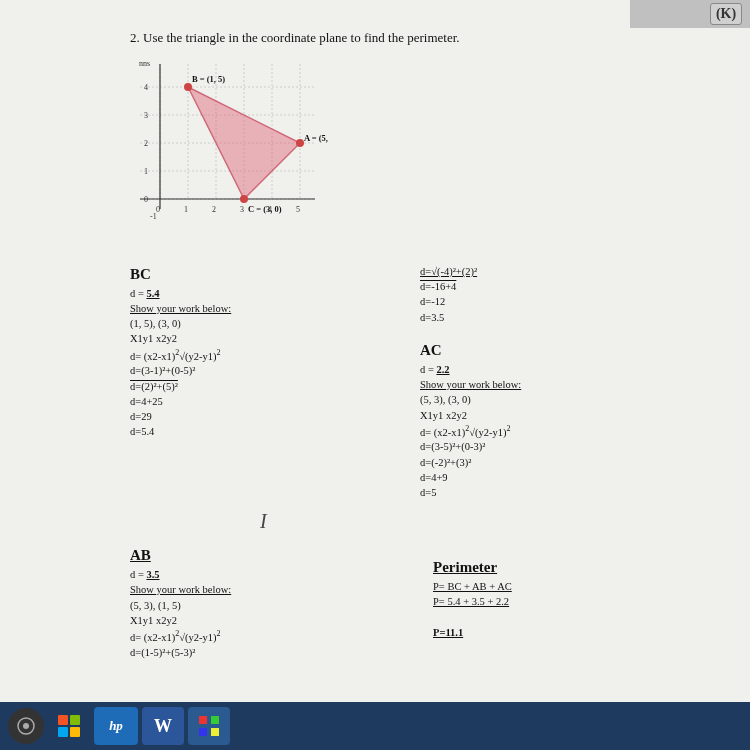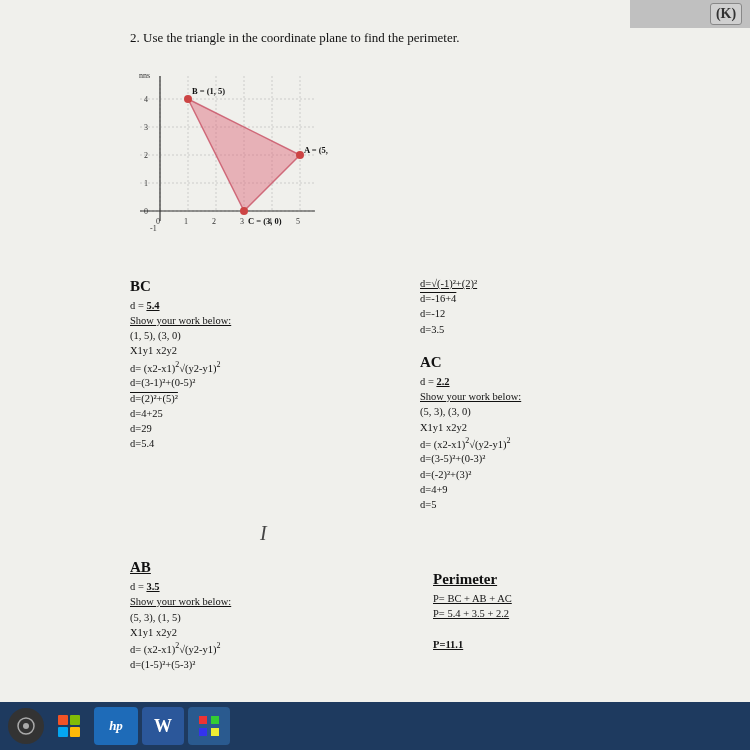--- a/index.html
+++ b/index.html
@@ -127,21 +127,21 @@
       left: 130px;
       width: 580px;
       font-size: 11px;
       color: #111;
     }
 
     
     .problem-title {
       font-size: 13px;
       font-weight: normal;
-      margin-bottom: 20px;
+      margin-bottom: 8px;
       color: #111;
     }
 
     
     .coord-area {
       position: relative;
       width: 230px;
       height: 200px;
       margin-bottom: 10px;
     }
@@ -320,21 +320,21 @@
           <span>d=29</span>
         </div>
         <div>
           <span>d=5.4</span>
         </div>
       </div>
 
       <div class="col-right">
         
         <div>
-          <span class="underline">d=√(-1)²+(2)²</span>
+          <span class="underline">d=√(-4)²+(2)²</span>
         </div>
         <div>
           <span class="overline">d=-16+4</span>
         </div>
         <div>d=-12</div>
         <div>d=3.5</div>
 
         <br>
 
         

